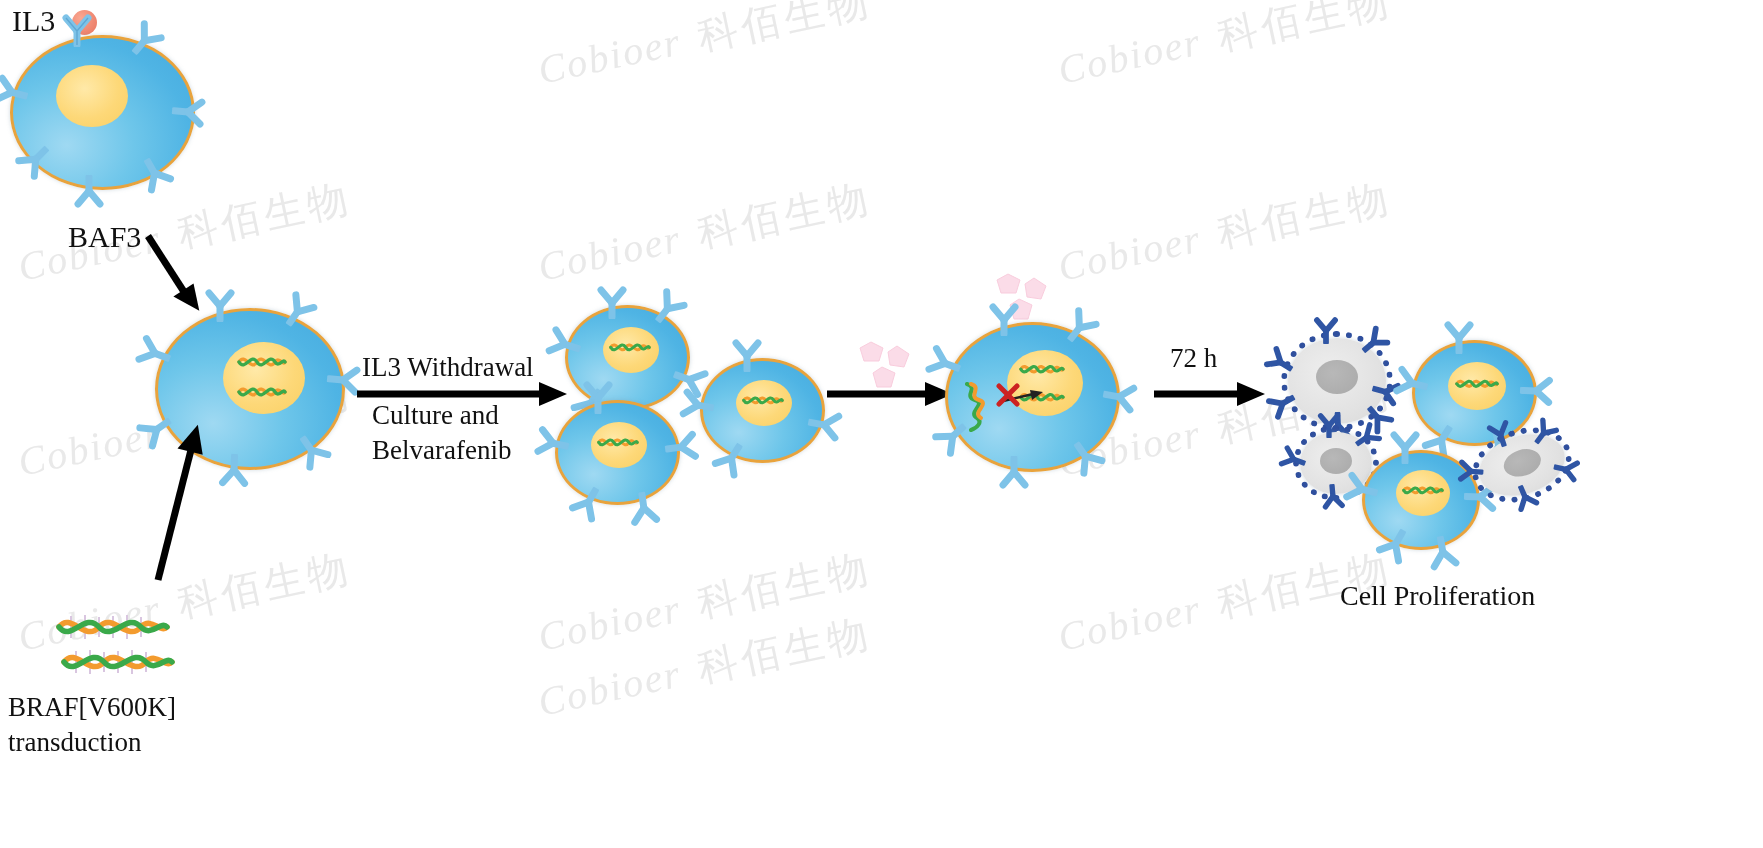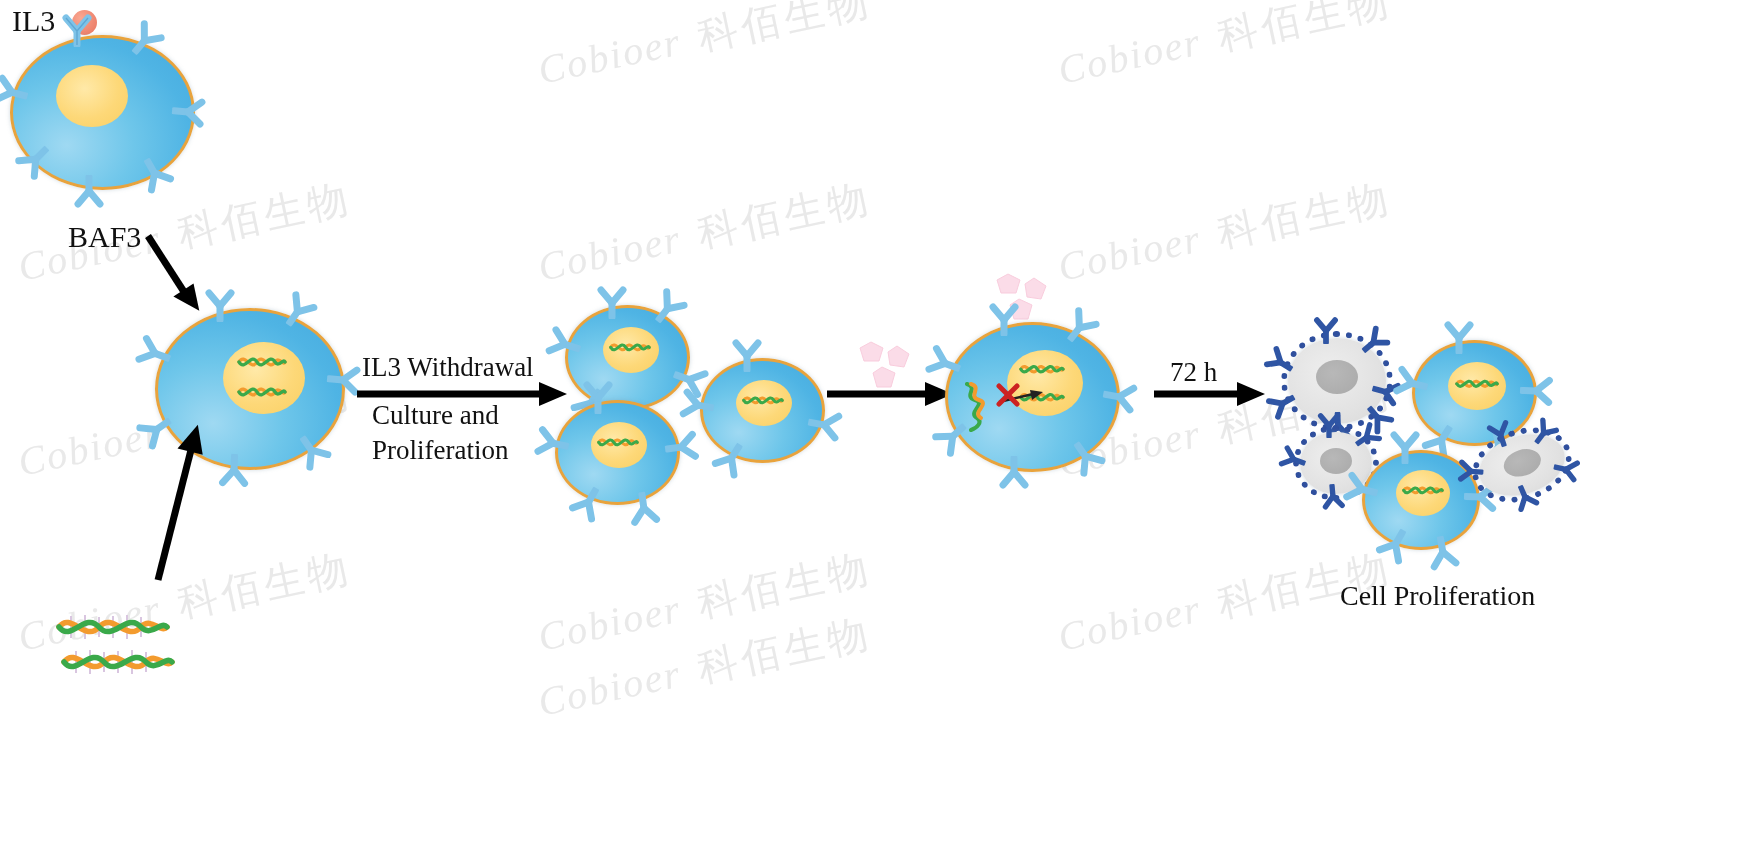--- a/index.html
+++ b/index.html
@@ -325,30 +325,32 @@
         <line x1="72" y1="5" x2="72" y2="29"></line>
           <line x1="86" y1="7" x2="86" y2="27"></line>
       </g>
       <g fill="none" stroke-width="5.5" stroke-linecap="round">
         <path d="M4 17 C16 1,30 33,44 17 C58 1,72 33,86 17 C96 6,106 24,112 17" stroke="#f39b2e"></path>
         <path d="M4 17 C16 33,30 1,44 17 C58 33,72 1,86 17 C96 28,106 10,112 17" stroke="#3aa94a"></path>
       </g>
     </svg>
   </div>
 
+  <div class="lbl" style="left:8px;top:690px;font-size:27px;">BRAF[V600K]
+transduction</div>
 
   <div class="lbl" style="left:362px;top:350px;">IL3 Withdrawal</div>
   <div class="arrow" style="left:355px;top:382px;width:215px;height:24px;">
     <svg width="215" height="24" viewBox="0 0 215 24">
       <line x1="2" y1="12" x2="190" y2="12" stroke="#000" stroke-width="7"></line>
       <polygon points="212,12 184,0 184,24" fill="#000"></polygon>
     </svg>
   </div>
   <div class="lbl" style="left:372px;top:398px;">Culture and
-Proliferation</div>
+Belvarafenib</div>
 
   <div class="cell" style="left:565px;top:305px;width:125px;height:105px;">
     <div class="cellbody"></div>
     <div class="nucleus" style="left:38px;top:22px;width:56px;height:46px;">
       <div class="dnaMark" style="left:6px;top:12px;width:42px;height:18px;">
         <svg viewBox="0 0 50 20">
             <g fill="none" stroke-width="3.6" stroke-linecap="round">
           <path d="M2 10 C8 0,14 20,20 10 C26 0,32 20,38 10 C42 4,46 14,48 10" stroke="#f39b2e"></path>
           <path d="M2 10 C8 20,14 0,20 10 C26 20,32 0,38 10 C42 16,46 6,48 10" stroke="#3aa94a"></path>
         </g>
@@ -641,21 +643,21 @@
       <svg viewBox="0 0 34 34">
           <g fill="none" stroke="#7ec3e8" stroke-width="7" stroke-linecap="round">
             <path d="M17 32 L17 18"></path>
             <path d="M17 18 L6 5"></path>
             <path d="M17 18 L28 5"></path>
           </g>
         </svg>
     </div>
   </div>
 
-  <div class="lbl" style="left:1170px;top:355px;">72 h</div>
+  <div class="lbl" style="left:1170px;top:341px;">72 h</div>
   <div class="arrow" style="left:1152px;top:382px;width:115px;height:24px;">
     <svg width="115" height="24" viewBox="0 0 115 24">
       <line x1="2" y1="12" x2="90" y2="12" stroke="#000" stroke-width="7"></line>
       <polygon points="113,12 85,0 85,24" fill="#000"></polygon>
     </svg>
   </div>
 
   <div class="cell dead" style="left:1288px;top:338px;width:98px;height:86px;">
     <div class="dotring"></div>
     <div class="cellbody"></div>

